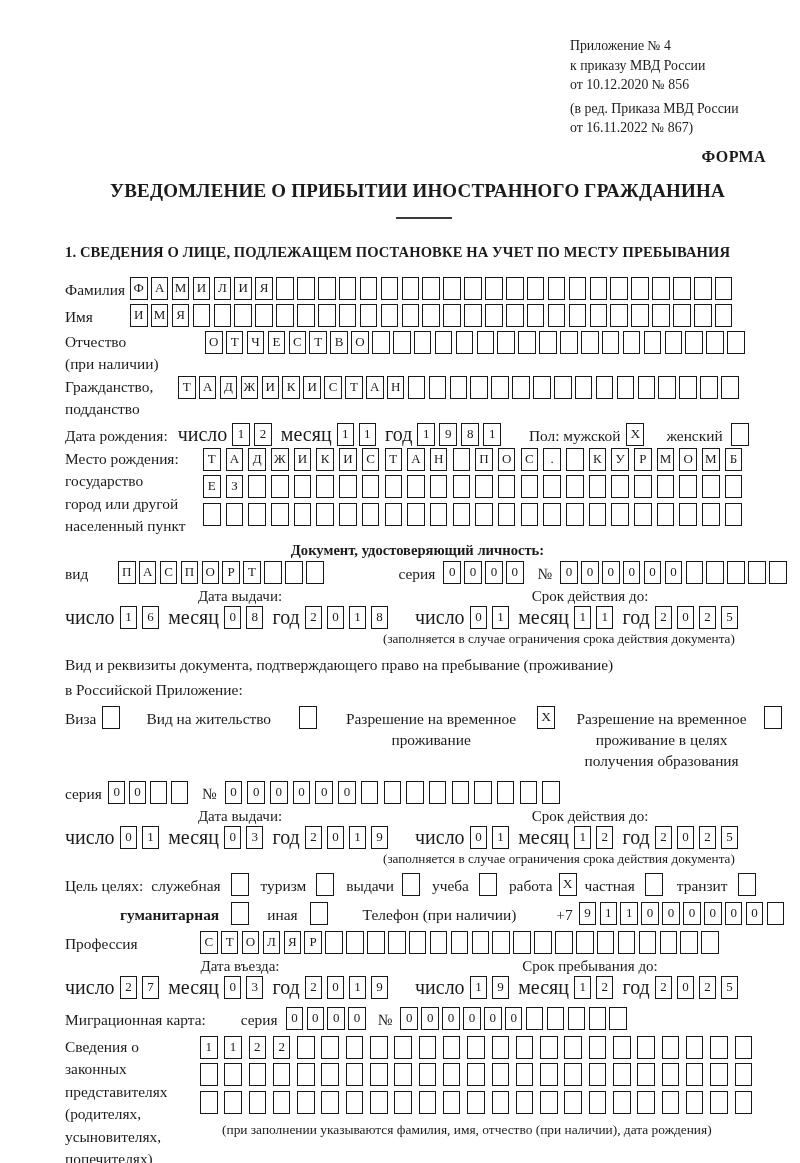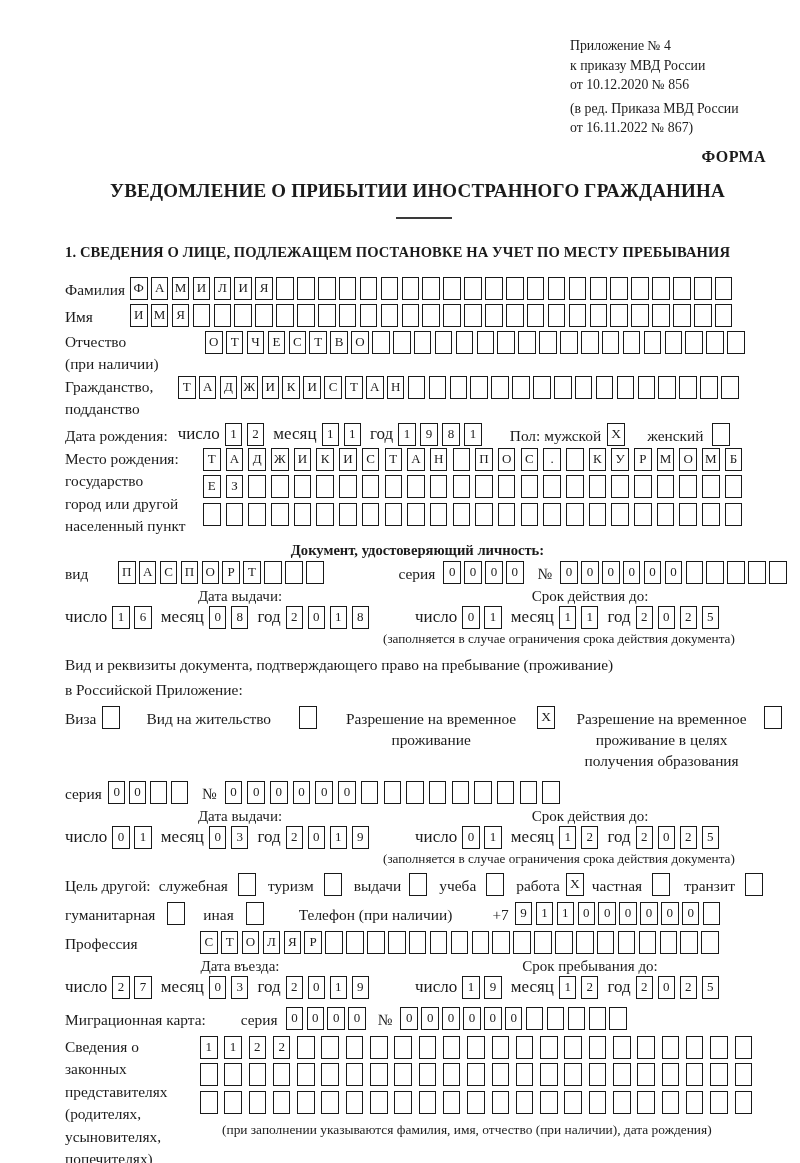--- a/index.html
+++ b/index.html
@@ -15,36 +15,36 @@
   .lbl{font-size:15.4px;line-height:21px;padding-top:2px;flex:0 0 auto;}
   .lblcol{flex:0 0 auto;font-size:15.4px;line-height:22.5px;}
   .cells{display:flex;column-gap:3.4px;flex:0 0 auto;}
   .cells.gap5{column-gap:5.2px;}
   .cells.gap7{column-gap:6.8px;}
   .cell{width:15.5px;height:20px;border:1.8px solid #191919;display:flex;align-items:center;justify-content:center;
         font-size:13px;flex:0 0 auto;padding-bottom:1px;background:#fff;}
   .cb{width:16px;height:21px;border:1.8px solid #191919;display:inline-flex;align-items:center;justify-content:center;
       font-size:13.5px;flex:0 0 auto;background:#fff;}
   .dg{display:inline-flex;align-items:center;flex:0 0 auto;}
-  .dg .dlab{font-size:17px;margin-right:5px;}
+  .dg .dlab{font-size:20px;margin-right:5px;}
   .dg .dlab.ml{margin-left:9px;}
   .dg .cells{column-gap:4.5px;}
   .datehead{display:flex;font-size:15px;margin-top:4px;}
   .dch1,.dch2{width:350px;text-align:center;flex:0 0 auto;}
   .datevals{display:flex;margin-top:1px;}
   .dcv1,.dcv2{width:350px;flex:0 0 auto;}
   .note{font-size:13.2px;margin-left:318px;margin-top:2px;}
   .para{font-size:15.4px;line-height:25px;margin-top:5px;}
   .center-bold{text-align:center;font-weight:bold;font-size:14.6px;margin-top:4px;}
   .stack>.cells{margin-bottom:4.5px;}
   .optlbl{font-size:15.4px;line-height:21px;text-align:center;padding-top:2px;flex:0 0 auto;}
   .note2{margin-top:8px;margin-left:22px;font-size:13.4px;}
   .w65{width:65px;} .w113{width:113px;} .w135{width:135px;} .w138{width:138px;} .w140{width:140px;} .w53{width:53px;}
   .w185{width:185px;} .w192{width:192px;} .ml6{margin-left:6px;} .ml8{margin-left:8px;} .ml10{margin-left:10px;} .ml12{margin-left:12px;}
-  .ml14{margin-left:14px;} .ml16{margin-left:28px;} .ml18{margin-left:18px;} .ml22{margin-left:22px;} .ml26{margin-left:26px;} .ml35{margin-left:35px;} .ml40{margin-left:40px;} .ml55{} .ml75{margin-left:75px;}
+  .ml14{margin-left:14px;} .ml16{margin-left:28px;} .ml18{margin-left:18px;} .ml22{margin-left:22px;} .ml26{margin-left:26px;} .ml35{margin-left:35px;} .ml40{margin-left:40px;} .ml55{margin-left:55px;font-weight:bold;} .ml75{margin-left:75px;}
   .mt2{margin-top:2px;} .mt4{margin-top:4px;} .mt6{margin-top:6px;} .mt8{margin-top:8px;} .mt10{margin-top:10px;} .mt16{margin-top:16px;}
 </style>
 </head>
 <body>
 
 <div class="page">
 
   <div class="annex">
     <div>Приложение № 4</div>
     <div>к приказу МВД России</div>
@@ -488,21 +488,21 @@
             <span class="cell">2</span>
             <span class="cell">0</span>
             <span class="cell">2</span>
             <span class="cell">5</span>
           </span>
         </span></div>
   </div>
   <div class="note">(заполняется в случае ограничения срока действия документа)</div>
 
   <div class="row mt6">
-    <span class="lbl">Цель другой:</span>
+    <span class="lbl">Цель целях:</span>
     <span class="lbl ml8">служебная</span>
     <span class="cb ml10"></span>
     <span class="lbl ml12">туризм</span>
     <span class="cb ml10"></span>
     <span class="lbl ml12">выдачи</span>
     <span class="cb ml8"></span>
     <span class="lbl ml12">учеба</span>
     <span class="cb ml10"></span>
     <span class="lbl ml12">работа</span>
     <span class="cb ml6">X</span>

